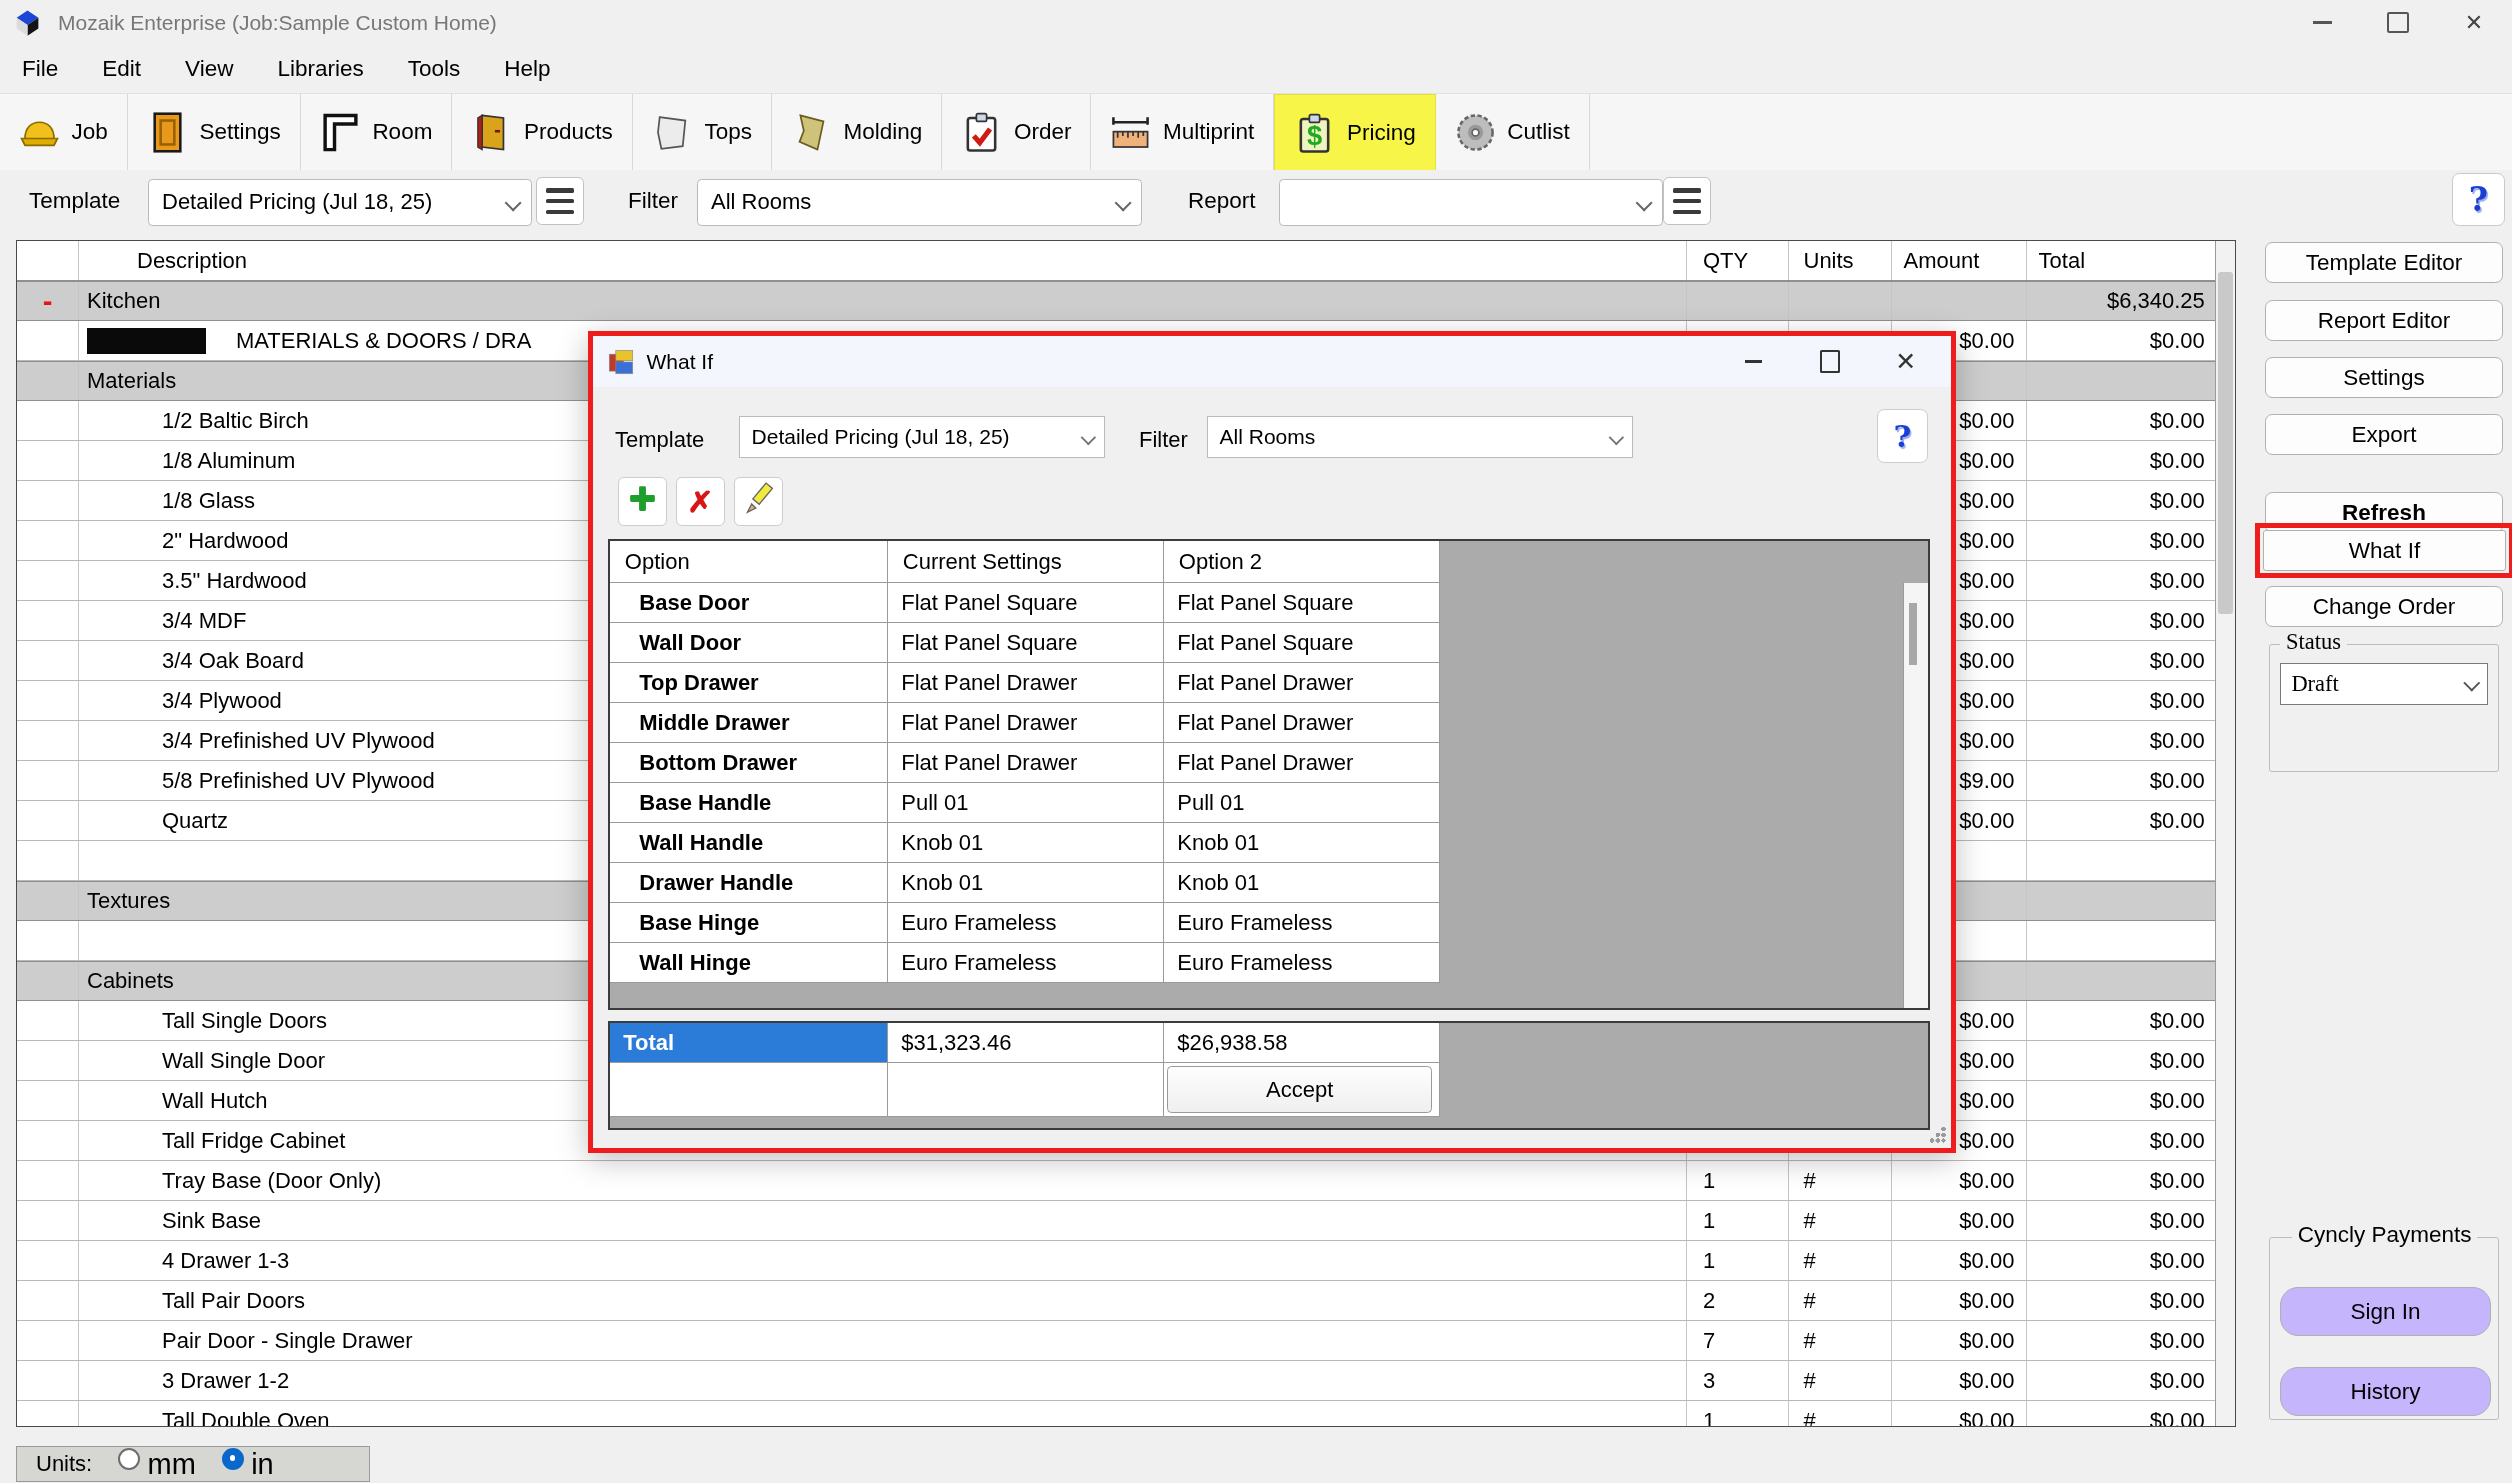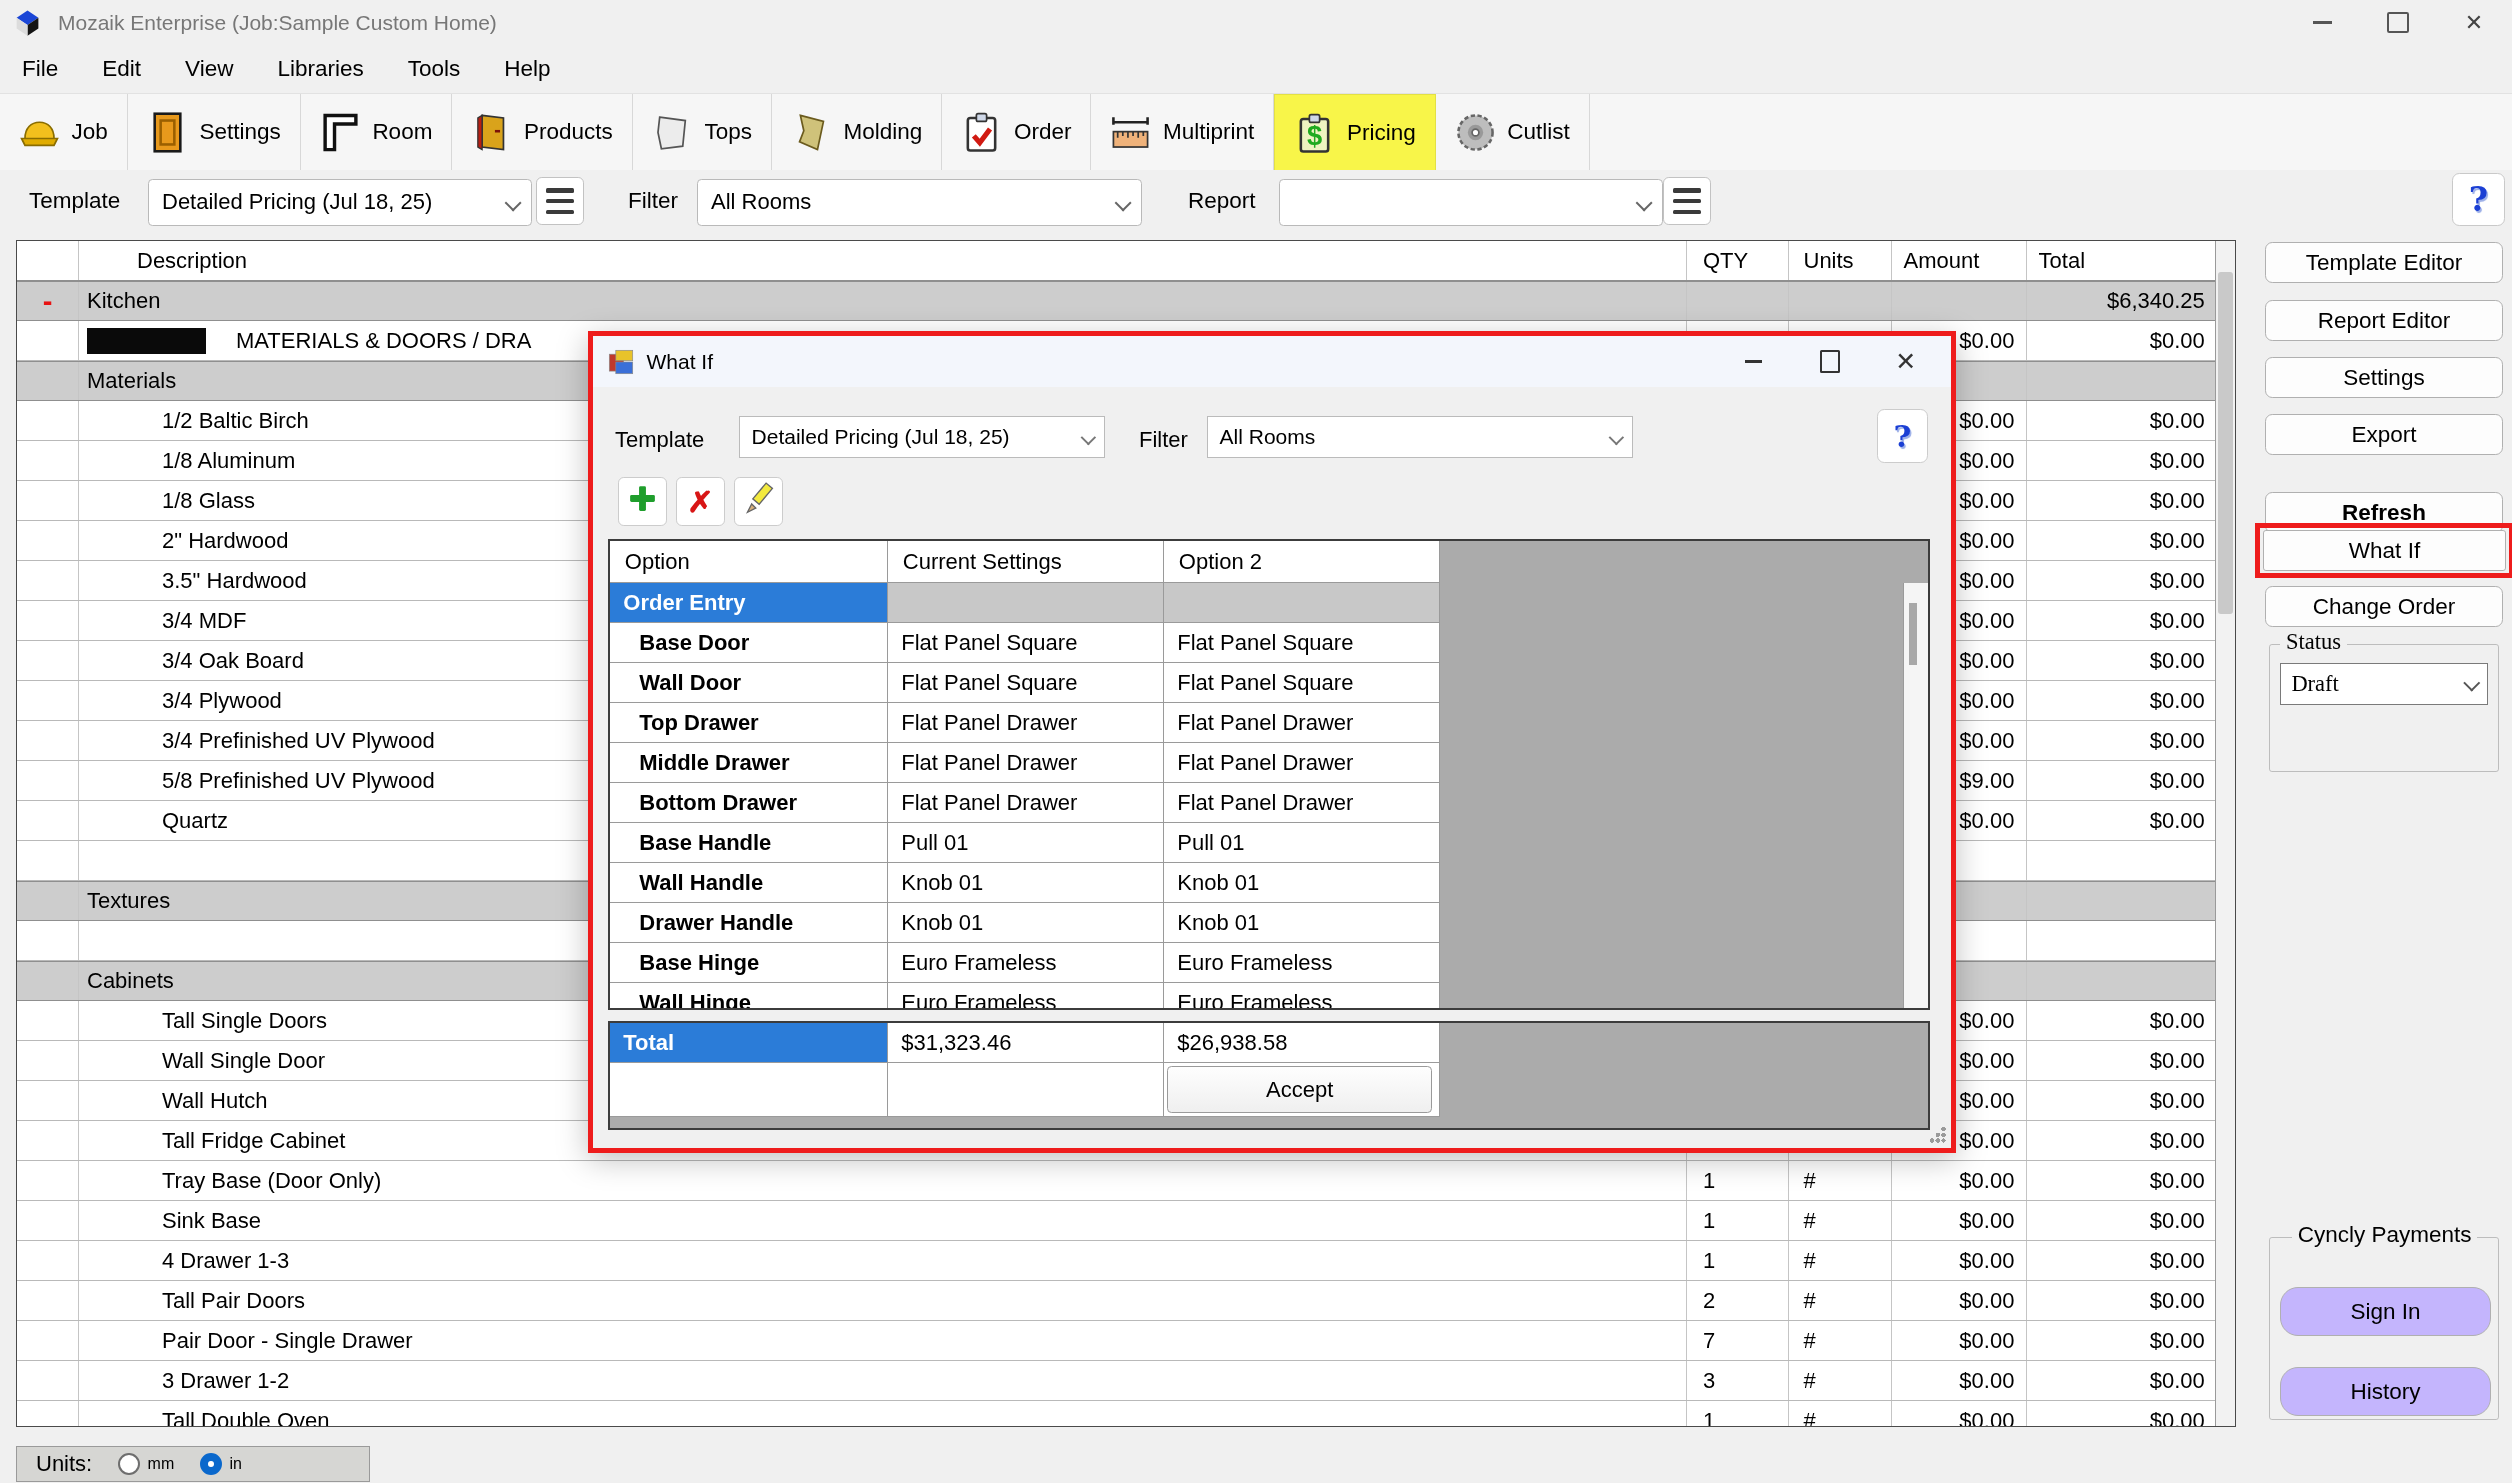--- a/index.html
+++ b/index.html
@@ -78,21 +78,21 @@
   .pay-btn{position:absolute;left:2280px;width:211px;height:49px;background:#c4b5fd;border:1.5px solid #b0b0b0;
            border-radius:18px;display:flex;align-items:center;justify-content:center;font-size:22.5px;box-sizing:border-box;}
 
   
   .units-panel{position:absolute;left:16px;top:1446px;width:354px;height:36px;background:#d6d6d3;
                border:1.5px solid #9a9a9a;box-sizing:border-box;display:flex;align-items:center;}
   .units-label{margin-left:19px;font-size:22px;}
   .radio{width:22px;height:22px;border-radius:50%;background:#fff;border:2.2px solid #6e6e6e;box-sizing:border-box;position:relative;}
   .radio.checked{border:2.2px solid #0a68cc;background:#0a68cc;}
   .radio.checked::after{content:"";position:absolute;left:5.8px;top:5.8px;width:5.8px;height:5.8px;border-radius:50%;background:#fff;}
-  .radio-item{display:flex;align-items:center;gap:7.3px;margin-left:26px;font-size:16px;}
+  .radio-item{display:flex;gap:7.3px;margin-left:26px;font-size:29px;}
   .msg-panel{position:absolute;left:383px;top:1443px;width:1861px;height:39px;background:#fff;border:0.7px solid #d5d5d5;
              display:flex;align-items:center;}
   .msg-text{margin-left:11.6px;color:#ee0000;font-weight:bold;font-size:22.5px;}
 
   
   .dialog{position:absolute;left:588px;top:331px;width:1368px;height:822px;border:5.8px solid #ee1c1c;
           background:#f0f0f0;box-sizing:border-box;box-shadow:0 7.3px 29px rgba(0,0,0,.25);}
   .dlg-titlebar{position:absolute;left:0;top:0;right:0;height:51px;background:#f3f6fc;display:flex;align-items:center;}
   .dlg-icon{width:26px;height:26px;margin-left:14.5px;}
   .dlg-title{margin-left:13px;font-size:21px;}
@@ -614,25 +614,20 @@
           </svg></span>
     </div>
 
     <div class="wi-grid">
       <div id="wi-rows">
           <div class="wi-row hdr">
             <div class="wi-cell wc-opt hdr">Option</div>
             <div class="wi-cell wc-val hdr">Current Settings</div>
             <div class="wi-cell wc-val hdr">Option 2</div>
           </div>
-          <div class="wi-row selected">
-            <div class="wi-cell wc-opt">Order Entry</div>
-            <div class="wi-cell wc-val"></div>
-            <div class="wi-cell wc-val"></div>
-          </div>
           <div class="wi-row">
             <div class="wi-cell wc-opt">Base Door</div>
             <div class="wi-cell wc-val">Flat Panel Square</div>
             <div class="wi-cell wc-val">Flat Panel Square</div>
           </div>
           <div class="wi-row">
             <div class="wi-cell wc-opt">Wall Door</div>
             <div class="wi-cell wc-val">Flat Panel Square</div>
             <div class="wi-cell wc-val">Flat Panel Square</div>
           </div>

